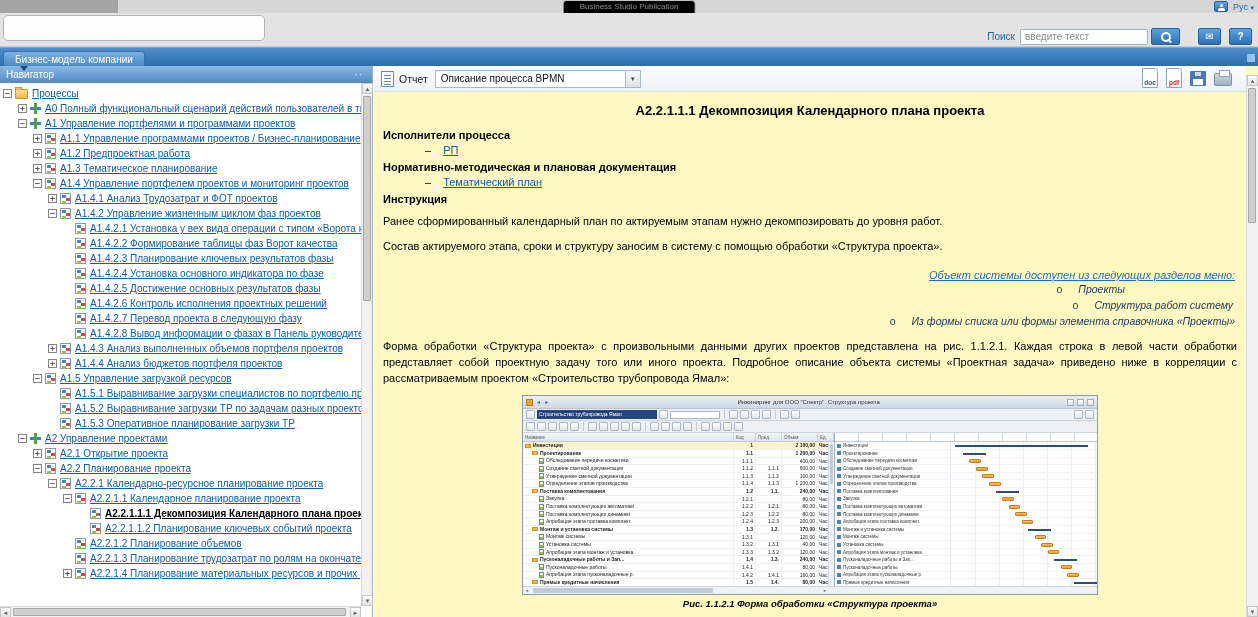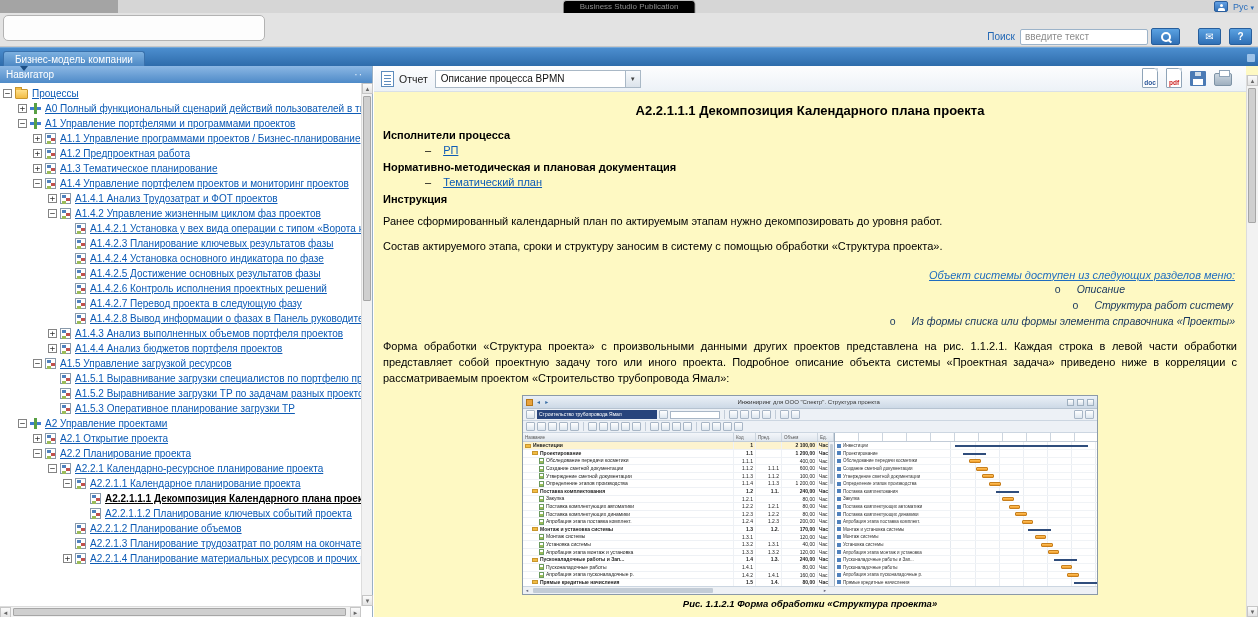--- a/index.html
+++ b/index.html
@@ -248,20 +248,25 @@
         <a class="tlink">A1.4.2 Управление жизненным циклом фаз проектов</a>
       </div>
       <div class="tree-row" style="padding-left: 63px;">
         <span class="exp exp-none"></span>
         <span class="ticon ticon-process"></span>
         <a class="tlink">A1.4.2.1 Установка у вех вида операции с типом «Ворота качества»</a>
       </div>
       <div class="tree-row" style="padding-left: 63px;">
         <span class="exp exp-none"></span>
         <span class="ticon ticon-process"></span>
+        <a class="tlink">A1.4.2.2 Формирование таблицы фаз Ворот качества</a>
+      </div>
+      <div class="tree-row" style="padding-left: 63px;">
+        <span class="exp exp-none"></span>
+        <span class="ticon ticon-process"></span>
         <a class="tlink">A1.4.2.3 Планирование ключевых результатов фазы</a>
       </div>
       <div class="tree-row" style="padding-left: 63px; text-align: right;">
         <span class="exp exp-none"></span>
         <span class="ticon ticon-process"></span>
         <a class="tlink">A1.4.2.4 Установка основного индикатора по фазе</a>
       </div>
       <div class="tree-row" style="padding-left: 63px;">
         <span class="exp exp-none"></span>
         <span class="ticon ticon-process"></span>
@@ -403,21 +408,21 @@
 
     <div class="h">Нормативно-методическая и плановая документация</div>
     <div class="linkline"><span class="dash">–</span><span class="dlink">Тематический план</span></div>
 
     <div class="h">Инструкция</div>
     <div class="p">Ранее сформированный календарный план по актируемым этапам нужно декомпозировать до уровня работ.</div>
     <div class="p">Состав актируемого этапа, сроки и структуру заносим в систему с помощью обработки «Структура проекта».</div>
 
     <div class="rline"><span class="rlink">Объект системы доступен из следующих разделов меню:</span></div>
     <div id="menu-items">
-        <div class="ritem mi-0"><span class="b">o</span><span>Описание</span></div>
+        <div class="ritem mi-0"><span class="b">o</span><span>Проекты</span></div>
         <div class="ritem mi-1"><span class="b">o</span><span>Структура работ систему</span></div>
         <div class="ritem mi-2"><span class="b">o</span><span>Из формы списка или формы элемента справочника «Проекты»</span></div>
       </div>
 
     <div class="p">Форма обработки «Структура проекта» с произвольными данными других проектов представлена на рис. 1.1.2.1. Каждая строка в левой части обработки представляет собой проектную задачу того или иного проекта. Подробное описание объекта системы «Проектная задача» приведено ниже в корреляции с рассматриваемым проектом «Строительство трубопровода Ямал»:</div>
 
     <div class="fig">
       <div class="f-title">
         <span class="f-app"></span>
         <span class="f-arrows">◄ ►</span>

